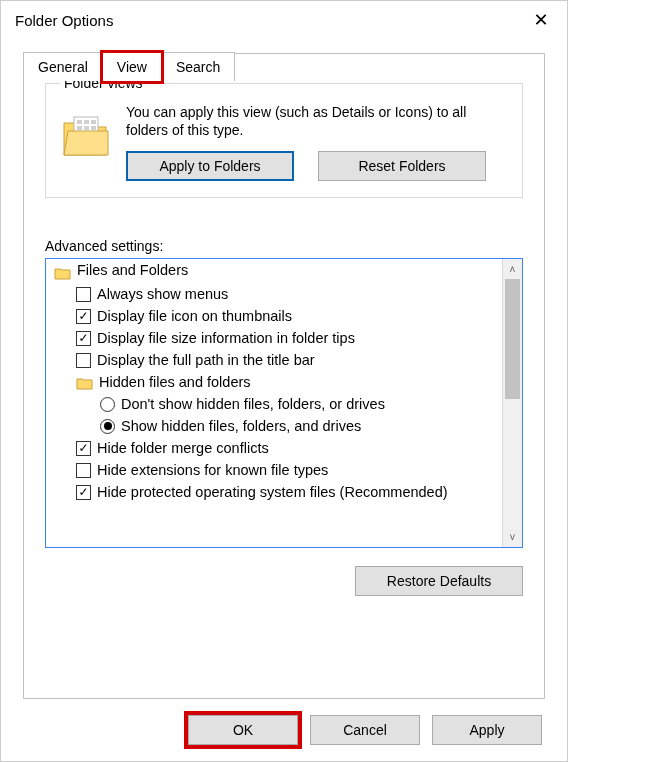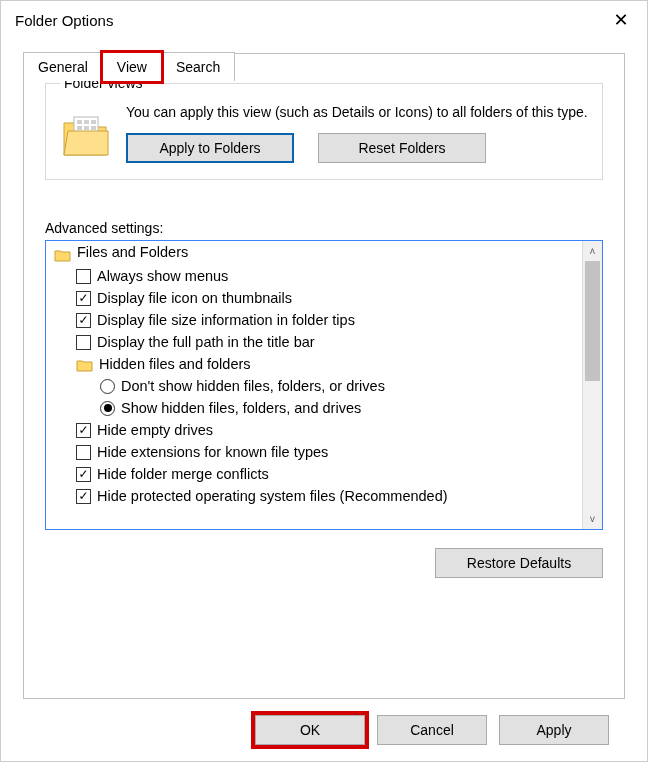--- a/index.html
+++ b/index.html
@@ -6,21 +6,21 @@
     body {
       font-family: "Segoe UI", Tahoma, sans-serif;
       font-size: 14px;
       background: #fff;
       color: #000;
       width: 668px;
       height: 762px;
       overflow: hidden;
     }
     .window {
-      width: 648px;
+      width: 568px;
       height: 762px;
       border: 1px solid #ccc;
       background: #fff;
       position: relative;
     }
     .titlebar {
       height: 38px;
       display: flex;
       align-items: center;
       justify-content: space-between;
@@ -190,21 +190,21 @@
     .row-label.topcut {
       position: relative;
       top: -2px;
     }
     .restore-row {
       display:flex; justify-content:flex-end; margin-top: 18px;
     }
     .restore-defaults { width: 168px; }
     .bottom-btns {
       position: absolute;
-      right: 38px;
+      right: 25px;
       bottom: 16px;
       display: flex;
       gap: 12px;
     }
     .bottom-btns .btn { width: 110px; }
     .highlight-red {
       outline: 3px solid #d20000;
       outline-offset: -1px;
     }
     .highlight-red-thick {
@@ -303,33 +303,29 @@
         <div class="tree-row indent2">
           <span class="rad"></span>
           <span class="row-label">Don't show hidden files, folders, or drives</span>
         </div>
 
         <div class="tree-row indent2">
           <span class="rad sel"></span>
           <span class="row-label">Show hidden files, folders, and drives</span>
         </div>
 
+
         <div class="tree-row indent1">
           <span class="chk sel"></span>
-          <span class="row-label">Hide empty drives</span>
+          <span class="row-label">Hide folder merge conflicts</span>
         </div>
 
         <div class="tree-row indent1">
           <span class="chk"></span>
           <span class="row-label">Hide extensions for known file types</span>
-        </div>
-
-        <div class="tree-row indent1">
-          <span class="chk sel"></span>
-          <span class="row-label">Hide folder merge conflicts</span>
         </div>
 
         <div class="tree-row indent1">
           <span class="chk sel"></span>
           <span class="row-label">Hide protected operating system files (Recommended)</span>
         </div>
       </div>
       <div class="scrollbar">
         <div class="sb-btn">˄</div>
         <div class="sb-track">

